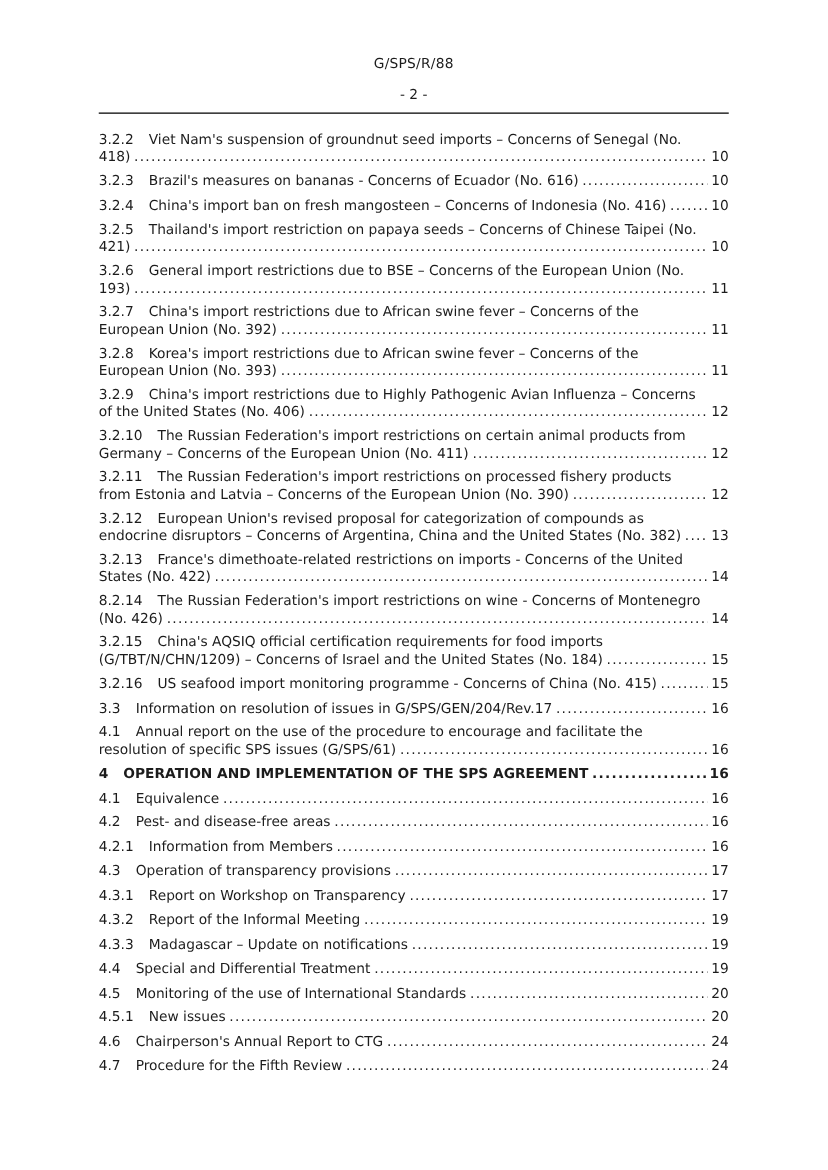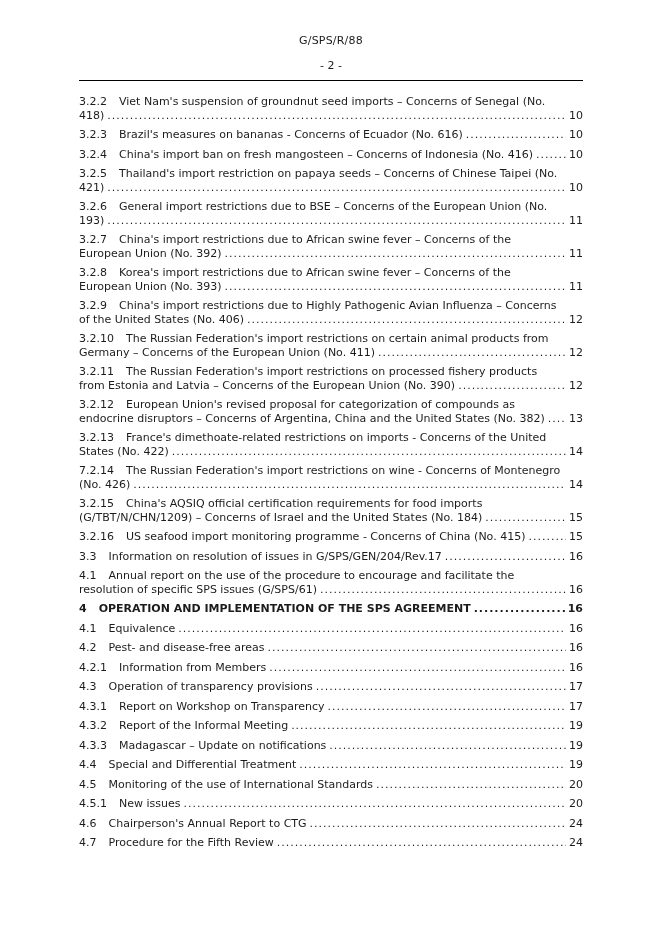--- a/index.html
+++ b/index.html
@@ -13,21 +13,21 @@
   body {
     font-family: "DejaVu Sans", "Liberation Sans", sans-serif;
     font-size: 11px;
     color: #1c1c1c;
     -webkit-font-smoothing: antialiased;
   }
   .page {
     box-sizing: border-box;
     width: 662px;
     height: 936px;
-    padding: 34px 79px 20px 79px;
+    padding: 44px 79px 20px 79px;
   }
   .doc-symbol {
     text-align: center;
     line-height: 14px;
     margin-bottom: 11px;
     letter-spacing: 0.2px;
   }
   .page-label {
     text-align: center;
     line-height: 14px;
@@ -133,21 +133,21 @@
     <span class="entry-text"><span class="num">3.2.12</span><span class="ttl">European Union's revised proposal for categorization of compounds as endocrine disruptors – Concerns of Argentina, China and the United States (No. 382)</span></span>
     <span class="page-num">13</span>
   </div>
 
   <div class="entry">
     <span class="entry-text"><span class="num">3.2.13</span><span class="ttl">France's dimethoate-related restrictions on imports - Concerns of the United States (No. 422)</span></span>
     <span class="page-num">14</span>
   </div>
 
   <div class="entry">
-    <span class="entry-text"><span class="num">7.2.14</span><span class="ttl">The Russian Federation's import restrictions on wine - Concerns of Montenegro (No. 426)</span></span>
+    <span class="entry-text"><span class="num">8.2.14</span><span class="ttl">The Russian Federation's import restrictions on wine - Concerns of Montenegro (No. 426)</span></span>
     <span class="page-num">14</span>
   </div>
 
   <div class="entry">
     <span class="entry-text"><span class="num">3.2.15</span><span class="ttl">China's AQSIQ official certification requirements for food imports (G/TBT/N/CHN/1209) – Concerns of Israel and the United States (No. 184)</span></span>
     <span class="page-num">15</span>
   </div>
 
   <div class="entry">
     <span class="entry-text"><span class="num">3.2.16</span><span class="ttl">US seafood import monitoring programme - Concerns of China (No. 415)</span></span>

